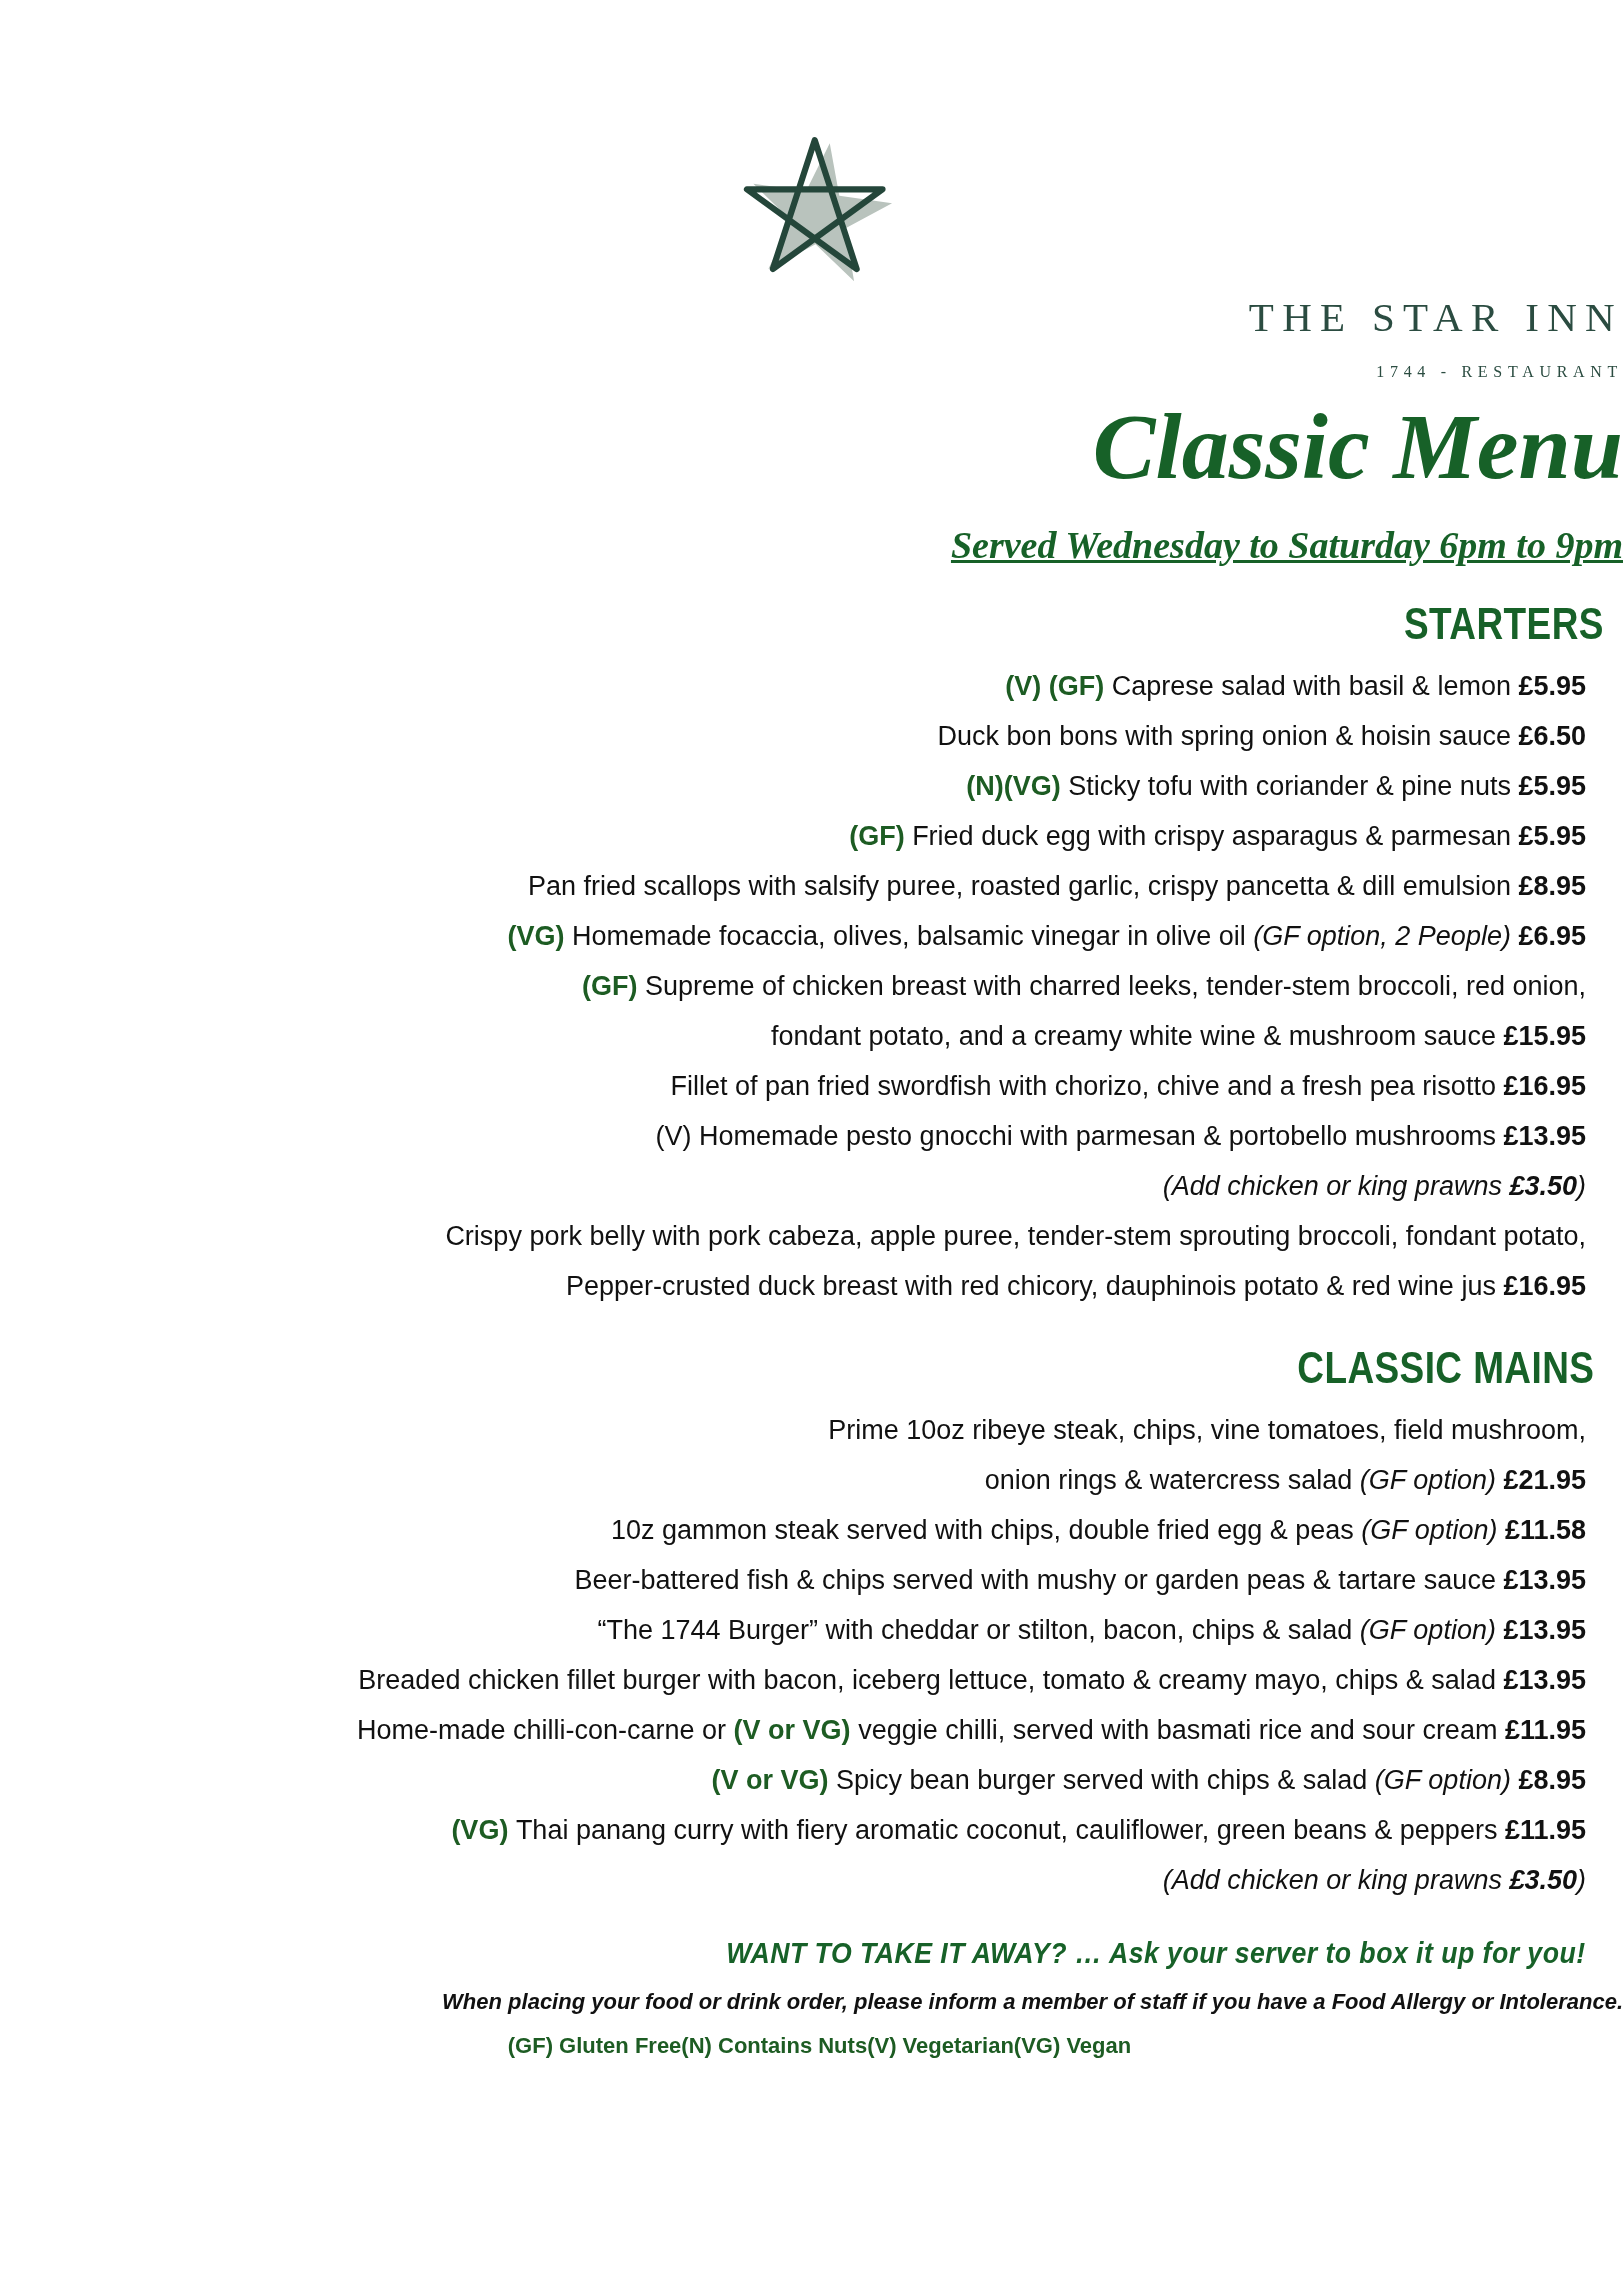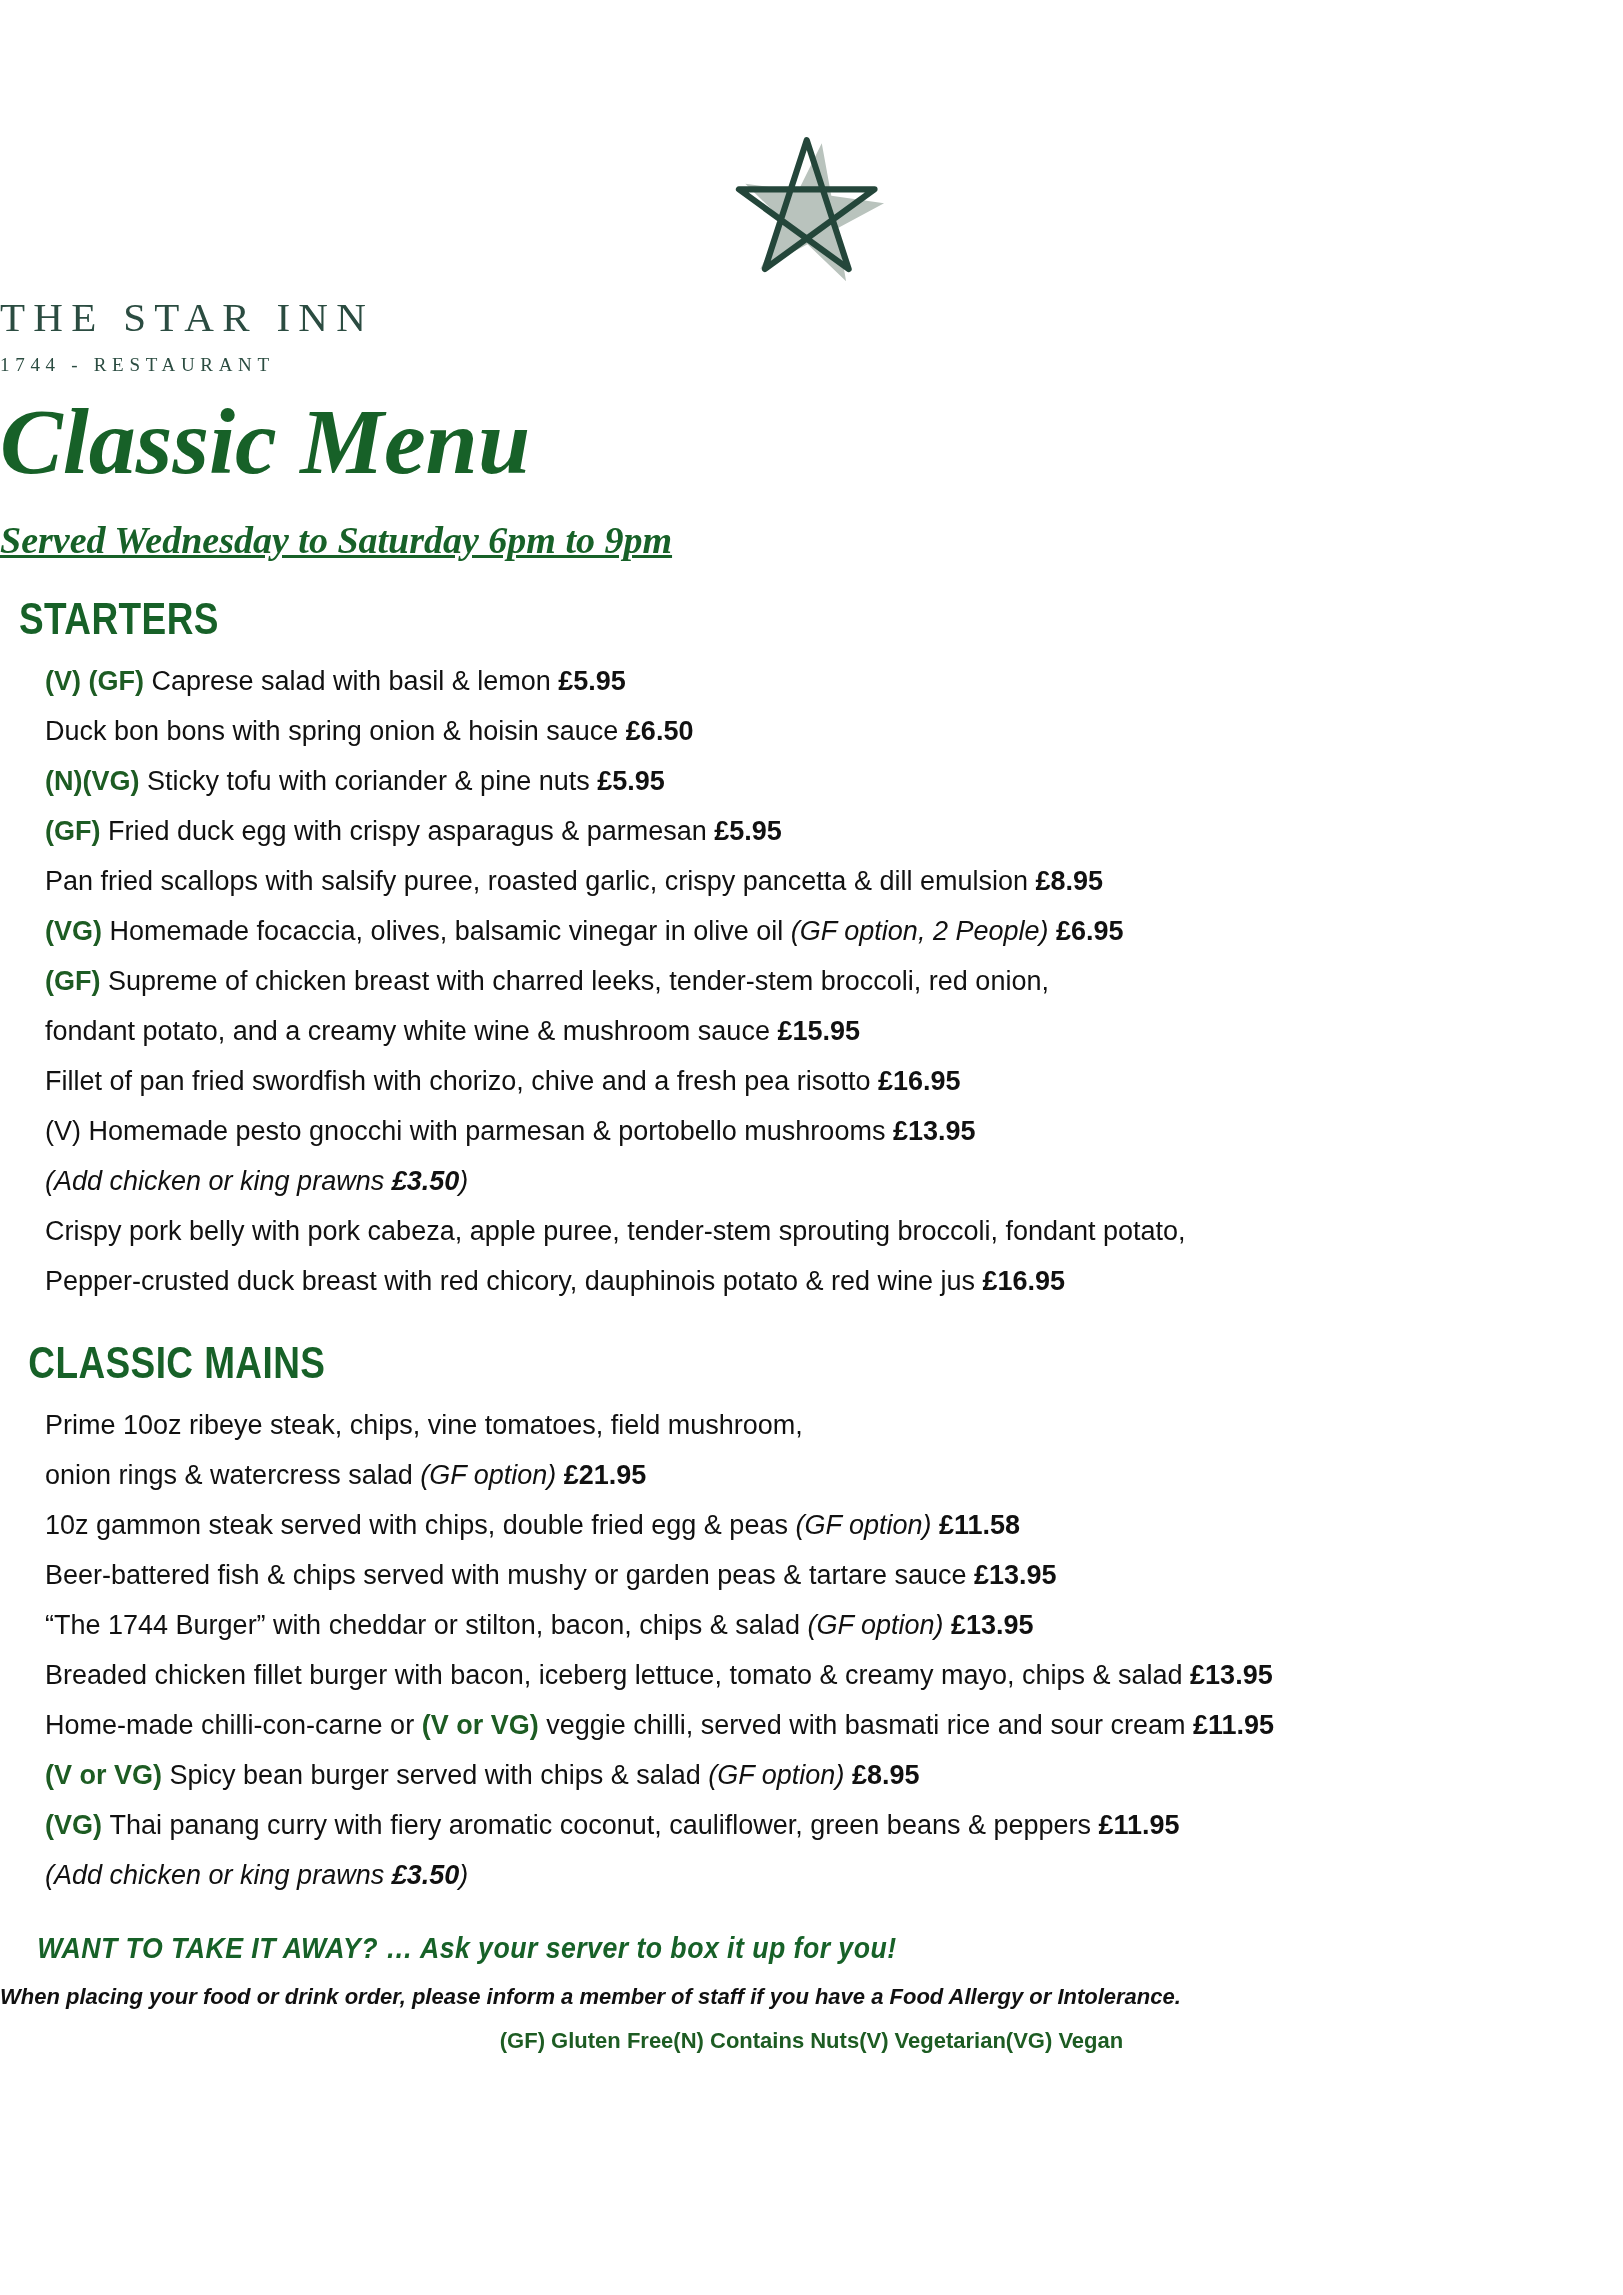--- a/index.html
+++ b/index.html
@@ -10,32 +10,32 @@
     --star-outline:#24463a;
     --text:#111111;
   }
   *{box-sizing:border-box;}
   html,body{margin:0;padding:0;background:#ffffff;}
   body{
     width:1623px;height:2295px;overflow:hidden;
     font-family:"Liberation Sans", sans-serif;
     color:var(--text);
   }
-  .page{width:1623px;height:1923px;text-align:left;}
+  .page{width:1623px;height:1923px;text-align:right;padding-left:16px;}
   header{padding-top:128px;}
   .star-logo{display:block;margin:0 auto;}
   .logo-name{
     font-family:"Liberation Serif", serif;
     font-size:41px;letter-spacing:8.3px;color:var(--logo-color);
     margin-top:3.1px;
   }
   .logo-sub{
     font-family:"Liberation Serif", serif;
-    font-size:19px;letter-spacing:5.7px;color:var(--logo-color);
-    margin-top:13px;
+    font-size:16px;letter-spacing:5.7px;color:var(--logo-color);
+    margin-top:22px;
   }
   .menu-title{
     font-family:"Liberation Serif", serif;
     font-style:italic;font-weight:bold;
     font-size:94px;line-height:1.05;color:var(--green);
     margin:15.5px 0 0 0;
   }
   .menu-subtitle{
     font-family:"Liberation Serif", serif;
     font-style:italic;font-weight:bold;

